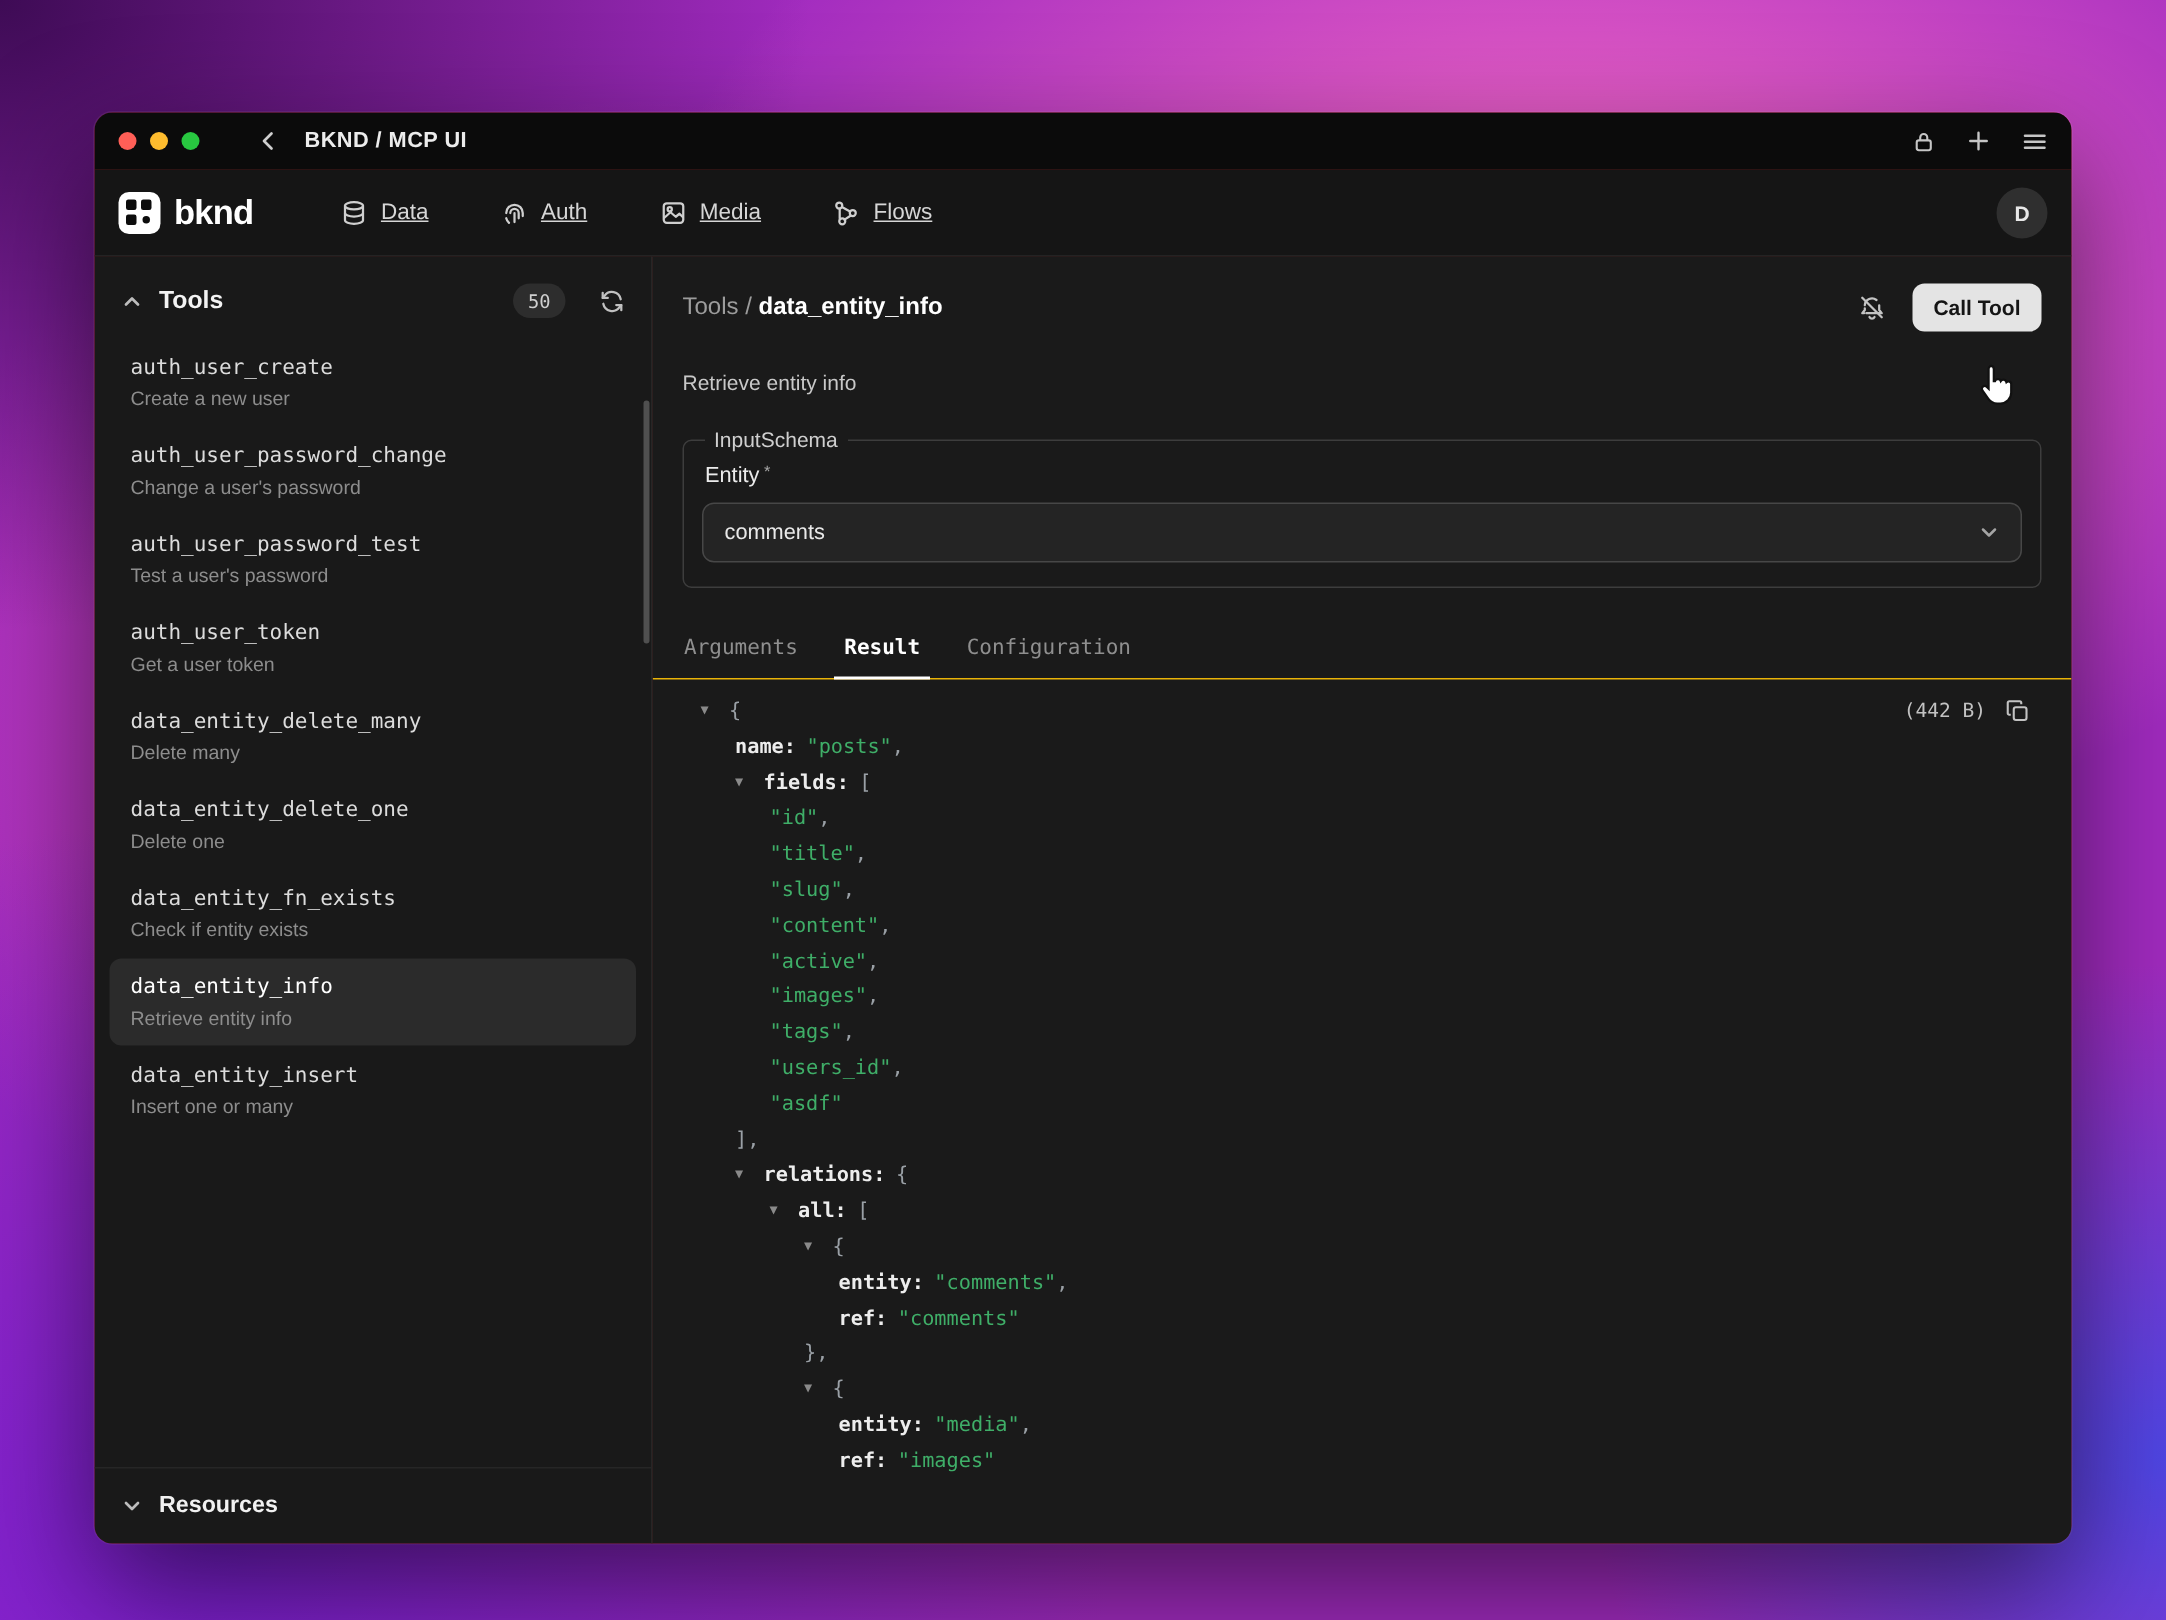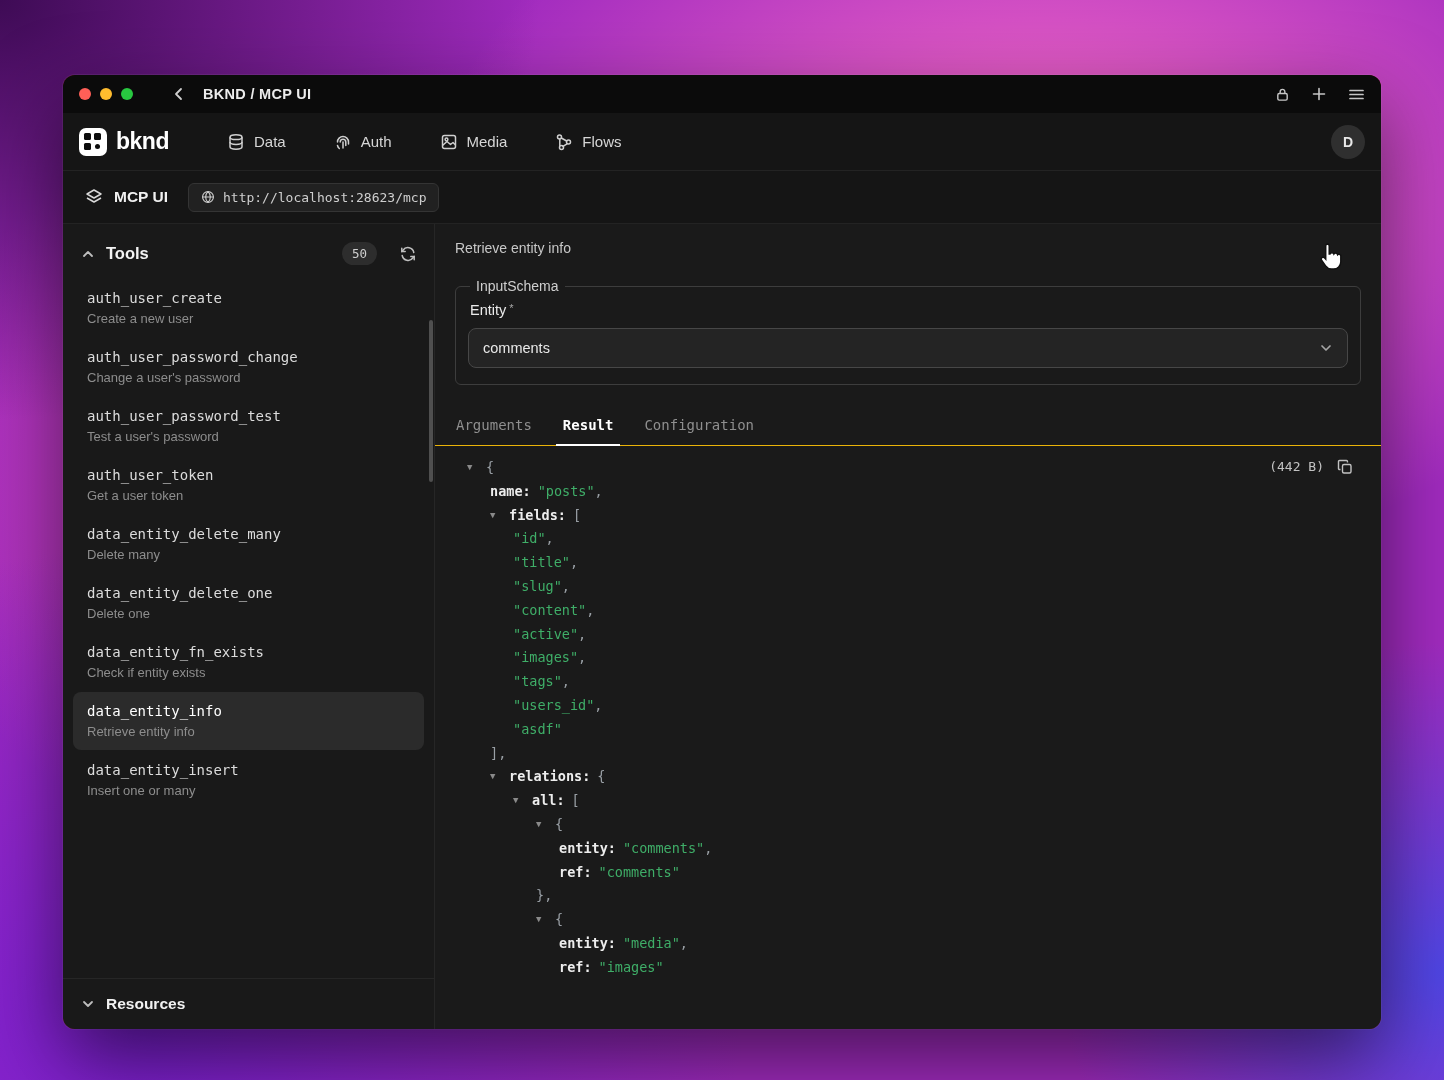--- a/index.html
+++ b/index.html
@@ -38,21 +38,21 @@
   .navbar { height:58px; background:#151515; border-bottom:1px solid #232323; display:flex; align-items:center; padding:0 16px; flex:none; }
   .logo { display:flex; align-items:center; gap:9px; }
   .logo-icon { width:28px; height:28px; background:#fff; border-radius:7px; position:relative; }
   .logo-icon i { position:absolute; background:#0c0c0c; border-radius:1.5px; }
   .logo-icon .b1{left:5px;top:5px;width:7px;height:7px;}
   .logo-icon .b2{left:15px;top:5px;width:7px;height:7px;}
   .logo-icon .b3{left:5px;top:15px;width:7px;height:7px;}
   .logo-icon .b4{left:16px;top:16px;width:5px;height:5px;border-radius:50%;}
   .logo-text { font-size:23px; font-weight:800; color:#fff; letter-spacing:-.5px; }
   .nav-items { display:flex; gap:48px; margin-left:58px; }
-  .nav-item { display:flex; align-items:center; gap:9px; color:#d6d6d6; font-size:15px; font-weight:500; cursor:default; }
+  .nav-item { display:flex; align-items:center; gap:9px; color:#d6d6d6; font-size:15px; font-weight:500; cursor:default;text-decoration:underline; }
   .nav-item svg { display:block; color:#cfcfcf; }
   .avatar { margin-left:auto; width:34px; height:34px; border-radius:50%; background:#2f2f2f; color:#e8e8e8; display:flex; align-items:center; justify-content:center; font-size:14px; font-weight:600; }
 
   
   .subheader { height:53px; background:#151515; border-bottom:1px solid #232323; display:flex; align-items:center; padding:0 22px; flex:none; }
   .subheader .app-icon { color:#d8d8d8; display:flex; }
   .app-name { font-size:15.5px; font-weight:700; color:#f1f1f1; margin-left:11px; }
   .url-pill { margin-left:20px; display:flex; align-items:center; gap:8px; background:#212121; border:1px solid #343434; border-radius:6px; padding:6px 12px; color:#cdcdcd; }
   .url-text { font-size:13px; color:#cfcfcf; }
 
@@ -91,21 +91,21 @@
   .entity-label { font-size:14.5px; color:#ebebeb; margin:4px 2px 10px; }
   .req { color:#a8a8a8; font-size:11px; vertical-align:top; margin-left:3px; }
   .select { height:40px; background:#242424; border:1px solid #474747; border-radius:8px; display:flex; align-items:center; padding:16px 14px; color:#e9e9e9; font-size:14.5px; cursor:default; }
   .select .chev { margin-left:auto; color:#a5a5a5; display:flex; }
 
   .tabs { margin-top:22px; padding:0 14px; border-bottom:1px solid #eab308; display:flex; }
   .tab { font-family:"DejaVu Sans Mono","Liberation Mono",monospace; font-size:14px; color:#8f8f8f; padding:10px 7px 11px; margin-right:17px; border-bottom:2px solid transparent; margin-bottom:-1px; cursor:default; }
   .tab.active { color:#fff; font-weight:700; border-bottom-color:#fff;text-align:center; }
 
   .result { flex:1; position:relative; overflow:hidden; padding:10px 0 0 18px; }
-  .result-meta { position:absolute; top:13px; right:28px; display:flex; align-items:flex-start; gap:13px; color:#c4c4c4; }
+  .result-meta { position:absolute; top:13px; right:28px; display:flex; align-items:center; gap:13px; color:#c4c4c4; }
   .size-label { font-size:13px; color:#c2c2c2; }
   .copy-btn { display:flex; color:#c2c2c2; }
   .json-tree { font-family:"DejaVu Sans Mono","Liberation Mono",monospace; font-size:13.5px; line-height:23.8px; }
   .json-line { white-space:pre; }
   .json-arrow { display:inline-block; width:19px; color:#8a8a8a; font-size:9px; vertical-align:2px; }
   .tok-k { color:#ededed; font-weight:700; margin-right:7px; }
   .tok-s { color:#3fae68; }
   .tok-p { color:#9aa0a6; }
 
   .cursor { position:absolute; left:1314px; top:241px; width:32px; height:32px; z-index:50; pointer-events:none; }
@@ -189,36 +189,20 @@
             <circle cx="13.5" cy="9" r="2"></circle>
             <circle cx="6.5" cy="14.5" r="2"></circle>
             <path d="M6.3 5 11.7 8M12 10.8l-4 2.6M4.8 6v6.6"></path>
           </svg>
         <span>Flows</span>
       </div>
     </div>
     <div class="avatar">D</div>
   </div>
 
-  <div class="subheader">
-    <span class="app-icon">
-      <svg width="18" height="18" viewBox="0 0 18 18" fill="none" stroke="currentColor" stroke-width="1.5" stroke-linejoin="round">
-          <path d="M9 2 16 6 9 10 2 6Z"></path>
-          <path d="M2 10l7 4 7-4"></path>
-        </svg>
-    </span>
-    <span class="app-name">MCP UI</span>
-    <div class="url-pill">
-      <svg width="14" height="14" viewBox="0 0 16 16" fill="none" stroke="currentColor" stroke-width="1.3">
-          <circle cx="8" cy="8" r="6.2"></circle>
-          <path d="M1.8 8h12.4M8 1.8c1.8 1.6 2.7 3.8 2.7 6.2S9.8 12.6 8 14.2C6.2 12.6 5.3 10.4 5.3 8S6.2 3.4 8 1.8Z"></path>
-        </svg>
-      <span class="url-text mono">http://localhost:28623/mcp</span>
-    </div>
-  </div>
 
   <div class="main">
 
     <div class="sidebar">
       <div class="sb-header">
         <span class="chev">
           <svg width="14" height="14" viewBox="0 0 14 14" fill="none" stroke="currentColor" stroke-width="1.8" stroke-linecap="round" stroke-linejoin="round">
               <polyline points="3 9 7 5 11 9"></polyline>
             </svg>
         </span>
@@ -276,20 +260,36 @@
         <span class="chev">
           <svg width="14" height="14" viewBox="0 0 14 14" fill="none" stroke="currentColor" stroke-width="1.8" stroke-linecap="round" stroke-linejoin="round">
               <polyline points="3 5 7 9 11 5"></polyline>
             </svg>
         </span>
         <span class="sb-footer-title">Resources</span>
       </div>
     </div>
 
     <div class="content">
+      <div class="ct-toolbar">
+        <div class="breadcrumb">
+          <span>Tools</span><span> / </span><span class="current">data_entity_info</span>
+        </div>
+        <div class="ct-actions">
+          <span class="bell">
+            <svg width="18" height="18" viewBox="0 0 18 18" fill="none" stroke="currentColor" stroke-width="1.5" stroke-linecap="round" stroke-linejoin="round">
+                <path d="M4.2 7.5A4.8 4.8 0 0 1 12 4M13.8 7.5v3.2l1.7 2.1H5.2"></path>
+                <path d="M4.2 9.5v1.2L2.5 12.8h1.2"></path>
+                <path d="M7.3 15.3a1.9 1.9 0 0 0 3.4 0"></path>
+                <path d="M2.5 2.5l13 13"></path>
+              </svg>
+          </span>
+          <button class="call-btn">Call Tool</button>
+        </div>
+      </div>
 
       <div class="ct-desc">Retrieve entity info</div>
 
       <fieldset class="schema">
         <legend class="schema-legend">InputSchema</legend>
         <div class="entity-label">
           <span>Entity</span><span class="req">*</span>
         </div>
         <div class="select">
           <span>comments</span>

